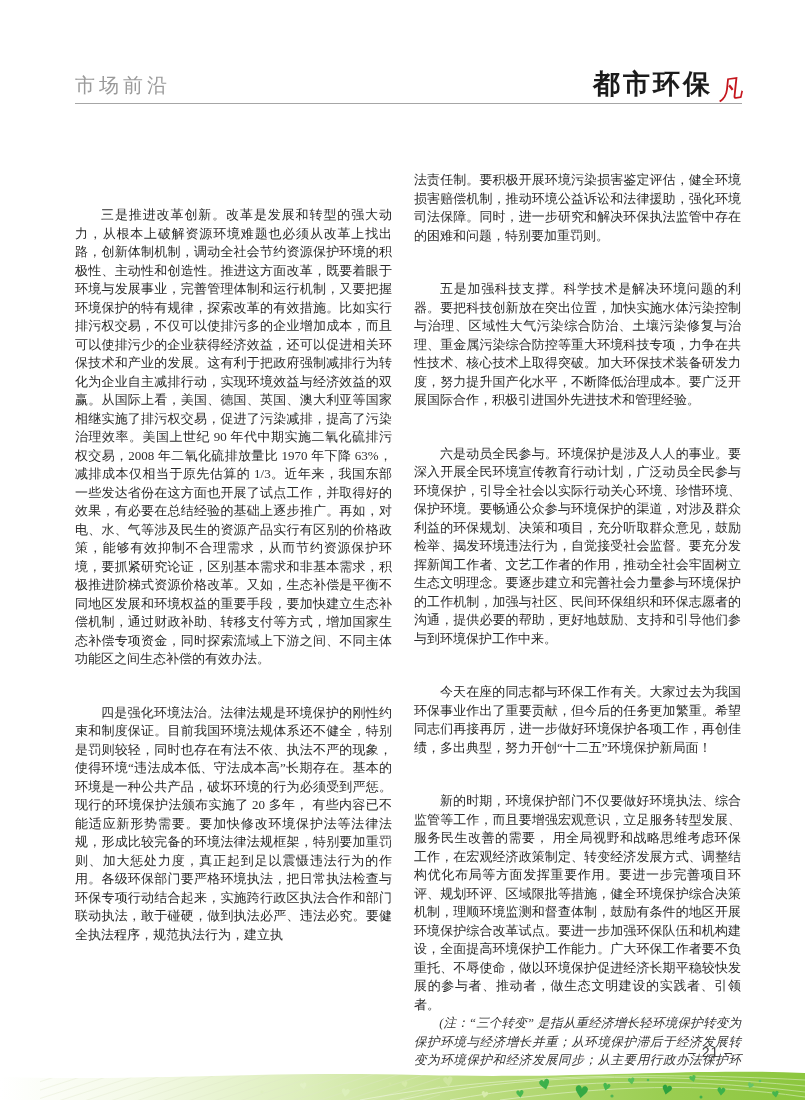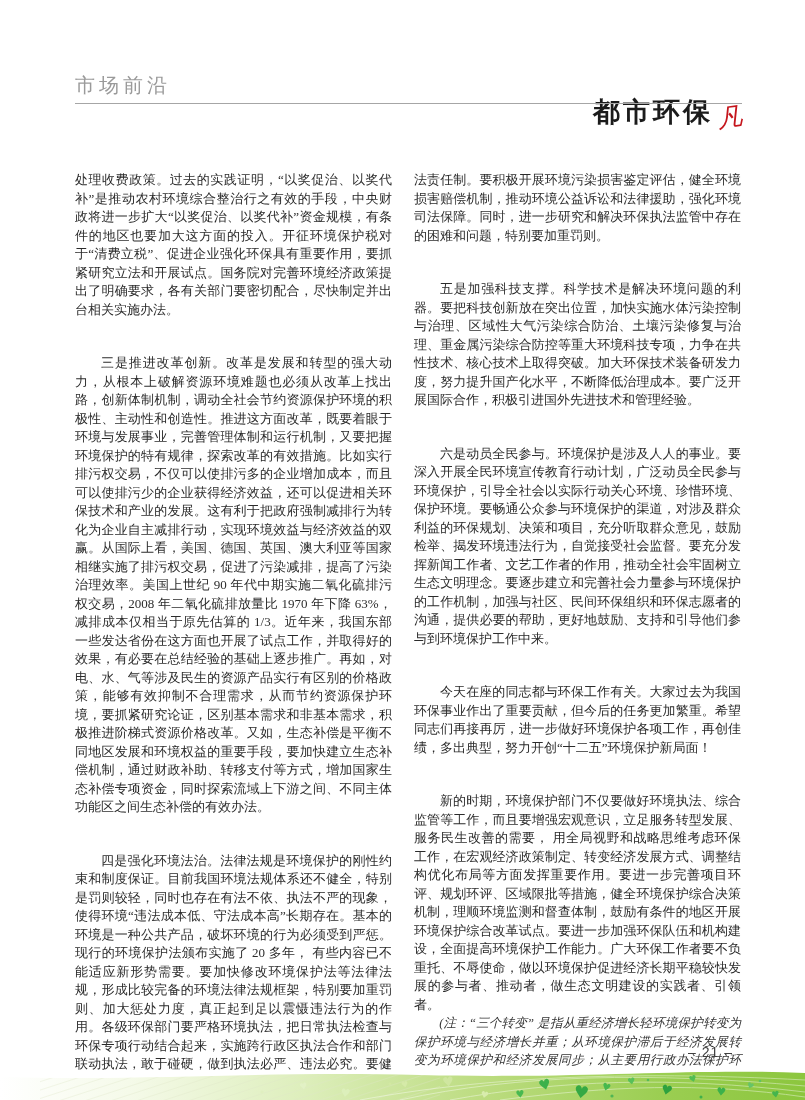--- a/index.html
+++ b/index.html
@@ -17,21 +17,21 @@
     position: absolute; left: 75px; top: 72px;
     font-family: "Liberation Sans", "DejaVu Sans", sans-serif;
     font-size: 20px; color: #9a9a9a; letter-spacing: 4px;
   }
   .brand {
     position: absolute; right: 63px; top: 66px;
     display: flex; align-items: flex-end;
   }
   .brand-text {
     font-family: "Liberation Sans", "DejaVu Sans", sans-serif;
-    font-weight: bold; font-size: 27px; color: #1b1b1b; letter-spacing: 3px; margin-top: 28px;
+    font-weight: bold; font-size: 27px; color: #1b1b1b; letter-spacing: 3px;
   }
   .brand-mark {
     font-family: "DejaVu Serif", serif;
     font-size: 25px; color: #c5161d; font-style: italic;
     margin-left: 4px; transform: rotate(-8deg); line-height: 1;
   }
   .header-rule {
     position: absolute; left: 75px; right: 63px; top: 103px;
     height: 1px; background: #a6a6a6;
   }
@@ -70,21 +70,20 @@
 <div class="page">
 
   <div class="section-title">市场前沿</div>
   <div class="brand">
     <span class="brand-text">都市环保</span>
     <span class="brand-mark">凡</span>
   </div>
   <div class="header-rule"></div>
 
   <div class="col col-left">
-    <p>处理收费政策。过去的实践证明，“以奖促治、以奖代补”是推动农村环境综合整治行之有效的手段，中央财政将进一步扩大“以奖促治、以奖代补”资金规模，有条件的地区也要加大这方面的投入。开征环境保护税对于“清费立税”、促进企业强化环保具有重要作用，要抓紧研究立法和开展试点。国务院对完善环境经济政策提出了明确要求，各有关部门要密切配合，尽快制定并出台相关实施办法。</p>
     <p class="ind">三是推进改革创新。改革是发展和转型的强大动力，从根本上破解资源环境难题也必须从改革上找出路，创新体制机制，调动全社会节约资源保护环境的积极性、主动性和创造性。推进这方面改革，既要着眼于环境与发展事业，完善管理体制和运行机制，又要把握环境保护的特有规律，探索改革的有效措施。比如实行排污权交易，不仅可以使排污多的企业增加成本，而且可以使排污少的企业获得经济效益，还可以促进相关环保技术和产业的发展。这有利于把政府强制减排行为转化为企业自主减排行动，实现环境效益与经济效益的双赢。从国际上看，美国、德国、英国、澳大利亚等国家相继实施了排污权交易，促进了污染减排，提高了污染治理效率。美国上世纪 90 年代中期实施二氧化硫排污权交易，2008 年二氧化硫排放量比 1970 年下降 63%，减排成本仅相当于原先估算的 1/3。近年来，我国东部一些发达省份在这方面也开展了试点工作，并取得好的效果，有必要在总结经验的基础上逐步推广。再如，对电、水、气等涉及民生的资源产品实行有区别的价格政策，能够有效抑制不合理需求，从而节约资源保护环境，要抓紧研究论证，区别基本需求和非基本需求，积极推进阶梯式资源价格改革。又如，生态补偿是平衡不同地区发展和环境权益的重要手段，要加快建立生态补偿机制，通过财政补助、转移支付等方式，增加国家生态补偿专项资金，同时探索流域上下游之间、不同主体功能区之间生态补偿的有效办法。</p>
     <p class="ind">四是强化环境法治。法律法规是环境保护的刚性约束和制度保证。目前我国环境法规体系还不健全，特别是罚则较轻，同时也存在有法不依、执法不严的现象，使得环境“违法成本低、守法成本高”长期存在。基本的环境是一种公共产品，破坏环境的行为必须受到严惩。现行的环境保护法颁布实施了 20 多年， 有些内容已不能适应新形势需要。要加快修改环境保护法等法律法规，形成比较完备的环境法律法规框架，特别要加重罚则、加大惩处力度，真正起到足以震慑违法行为的作用。各级环保部门要严格环境执法，把日常执法检查与环保专项行动结合起来，实施跨行政区执法合作和部门联动执法，敢于碰硬，做到执法必严、违法必究。要健全执法程序，规范执法行为，建立执</p>
   </div>
 
   <div class="col col-right">
     <p>法责任制。要积极开展环境污染损害鉴定评估，健全环境损害赔偿机制，推动环境公益诉讼和法律援助，强化环境司法保障。同时，进一步研究和解决环保执法监管中存在的困难和问题，特别要加重罚则。</p>
     <p class="ind">五是加强科技支撑。科学技术是解决环境问题的利器。要把科技创新放在突出位置，加快实施水体污染控制与治理、区域性大气污染综合防治、土壤污染修复与治理、重金属污染综合防控等重大环境科技专项，力争在共性技术、核心技术上取得突破。加大环保技术装备研发力度，努力提升国产化水平，不断降低治理成本。要广泛开展国际合作，积极引进国外先进技术和管理经验。</p>
     <p class="ind">六是动员全民参与。环境保护是涉及人人的事业。要深入开展全民环境宣传教育行动计划，广泛动员全民参与环境保护，引导全社会以实际行动关心环境、珍惜环境、保护环境。要畅通公众参与环境保护的渠道，对涉及群众利益的环保规划、决策和项目，充分听取群众意见，鼓励检举、揭发环境违法行为，自觉接受社会监督。要充分发挥新闻工作者、文艺工作者的作用，推动全社会牢固树立生态文明理念。要逐步建立和完善社会力量参与环境保护的工作机制，加强与社区、民间环保组织和环保志愿者的沟通，提供必要的帮助，更好地鼓励、支持和引导他们参与到环境保护工作中来。</p>
     <p class="ind">今天在座的同志都与环保工作有关。大家过去为我国环保事业作出了重要贡献，但今后的任务更加繁重。希望同志们再接再厉，进一步做好环境保护各项工作，再创佳绩，多出典型，努力开创“十二五”环境保护新局面！</p>
     <p class="ind">新的时期，环境保护部门不仅要做好环境执法、综合监管等工作，而且要增强宏观意识，立足服务转型发展、服务民生改善的需要， 用全局视野和战略思维考虑环保工作，在宏观经济政策制定、转变经济发展方式、调整结构优化布局等方面发挥重要作用。要进一步完善项目环评、规划环评、区域限批等措施，健全环境保护综合决策机制，理顺环境监测和督查体制，鼓励有条件的地区开展环境保护综合改革试点。要进一步加强环保队伍和机构建设，全面提高环境保护工作能力。广大环保工作者要不负重托、不辱使命，做以环境保护促进经济长期平稳较快发展的参与者、推动者，做生态文明建设的实践者、引领者。</p>

